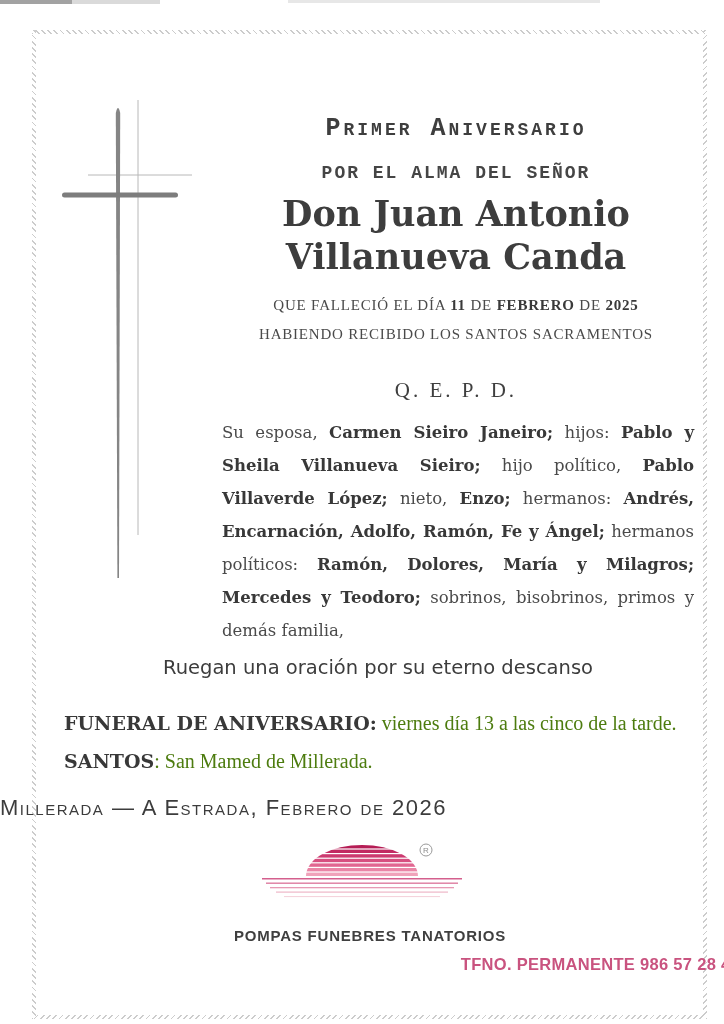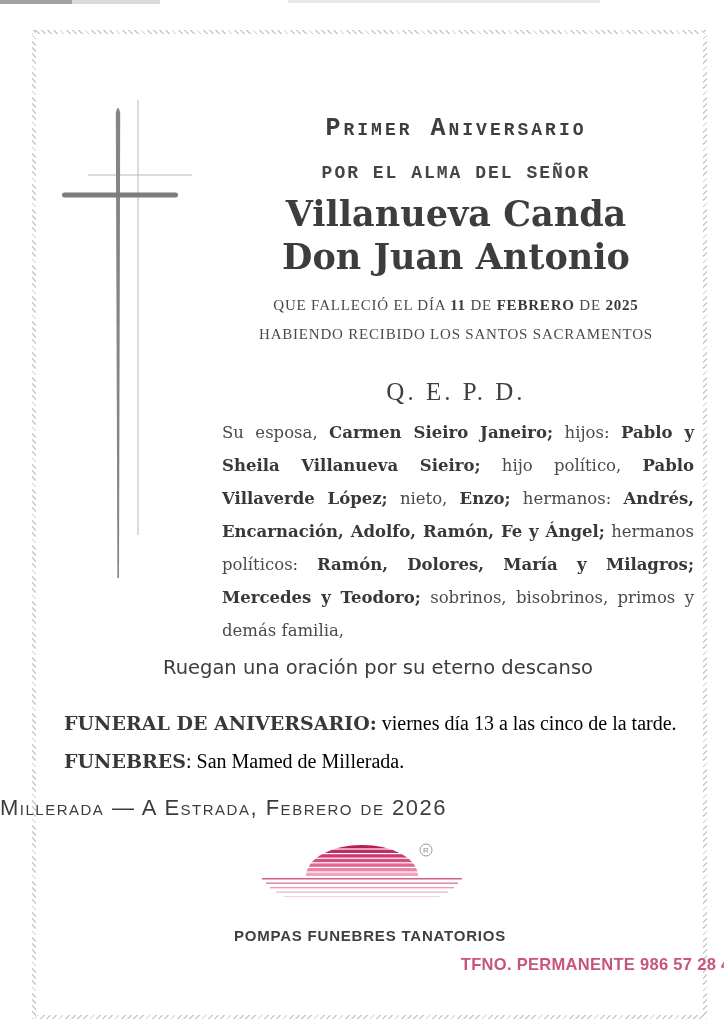--- a/index.html
+++ b/index.html
@@ -41,39 +41,39 @@
   .t-death{
     font-family:"Liberation Serif", serif; font-size:15px; letter-spacing:0.8px;
     color:#4a4a4a; margin-top:19px;
   }
   .t-death .b{font-weight:bold; color:#3a3a3a;}
   .t-sacr{
     font-family:"Liberation Serif", serif; font-size:15px; letter-spacing:0.8px;
     color:#4a4a4a; margin-top:12px;
   }
   .t-qepd{
-    font-family:"Liberation Serif", serif; font-size:25px; letter-spacing:3px;
+    font-family:"Liberation Serif", serif; font-size:21px; letter-spacing:3px;
     color:#3f3f3f; margin-top:35px;
   }
 
   .family{
     position:absolute; left:222px; right:46px; top:416px;
     font-family:"DejaVu Serif", serif; font-size:16.5px; line-height:33px;
     text-align:justify; color:#4a4a4a; margin:0;
   }
   .family .b{font-weight:bold; color:#383838;}
 
   .prayer{
     position:absolute; left:16px; right:0; top:656px; text-align:center;
     font-family:"DejaVu Sans", sans-serif; font-size:19.5px; color:#3c3c3c;
   }
 
   .services{position:absolute; left:64px; right:40px; top:705px; line-height:37px;}
   .svc-label{font-family:"DejaVu Serif", serif; font-weight:bold; font-size:19px; color:#383838;}
-  .svc-detail{font-family:"Liberation Serif", serif; font-size:20px; color:#000000;}
+  .svc-detail{font-family:"Liberation Serif", serif; font-size:20px; color:#4d7c0f;}
 
   .placedate{
     position:absolute; left:0; right:0; top:795px; 
     font-family:"Liberation Sans", sans-serif; font-variant:small-caps;
     font-size:22px; letter-spacing:1.5px; color:#3c3c3c;
   }
 
   .logo{position:absolute; left:242px; top:840px; width:240px; height:80px;}
   .brand{
     position:absolute; left:0; right:0; top:862px; text-align:center;
@@ -104,35 +104,35 @@
     <line x1="98" y1="10" x2="98" y2="445" stroke="#b8b8b8" stroke-width="1"></line>
     <line x1="48" y1="85" x2="152" y2="85" stroke="#b8b8b8" stroke-width="1"></line>
     <path d="M75.8 23 Q78 13 80.2 23 L79 488 L77.4 488 Z" fill="#858585"></path>
     <rect x="22" y="102.5" width="116" height="5" rx="2.5" fill="#7d7d7d"></rect>
   </svg>
 
   <div class="header">
     <div class="t-anniv">Primer Aniversario</div>
     <div class="t-alma">POR EL ALMA DEL SEÑOR</div>
     <div class="t-name">
+      <div>Don Juan Antonio</div>
       <div>Villanueva Canda</div>
-      <div>Don Juan Antonio</div>
     </div>
     <div class="t-death"><span>QUE FALLECIÓ EL DÍA </span><span class="b">11</span><span> DE </span><span class="b">FEBRERO</span><span> DE </span><span class="b">2025</span></div>
     <div class="t-sacr">HABIENDO RECIBIDO LOS SANTOS SACRAMENTOS</div>
     <div class="t-qepd">Q. E. P. D.</div>
   </div>
 
   <p class="family"><span>Su esposa, </span><span class="b">Carmen Sieiro Janeiro;</span><span> hijos: </span><span class="b">Pablo y Sheila Villanueva Sieiro;</span><span> hijo político, </span><span class="b">Pablo Villaverde López;</span><span> nieto, </span><span class="b">Enzo;</span><span> hermanos: </span><span class="b">Andrés, Encarnación, Adolfo, Ramón, Fe y Ángel;</span><span> hermanos políticos: </span><span class="b">Ramón, Dolores, María y Milagros; Mercedes y Teodoro;</span><span> sobrinos, bisobrinos, primos y demás familia,</span></p>
 
   <div class="prayer">Ruegan una oración por su eterno descanso</div>
 
   <div class="services">
     <div><span class="svc-label">FUNERAL DE ANIVERSARIO:</span><span class="svc-detail"> viernes día 13 a las cinco de la tarde.</span></div>
-    <div><span class="svc-label">FUNEBRES</span><span class="svc-detail">: San Mamed de Millerada.</span></div>
+    <div><span class="svc-label">SANTOS</span><span class="svc-detail">: San Mamed de Millerada.</span></div>
   </div>
 
   <div class="placedate">Millerada — A Estrada, Febrero de 2026</div>
 
   <svg class="logo" viewBox="0 0 240 80">
     <defs>
       <clipPath id="dome">
         <path d="M 64 36 A 56 31 0 0 1 176 36 Z"></path>
       </clipPath>
     </defs>

